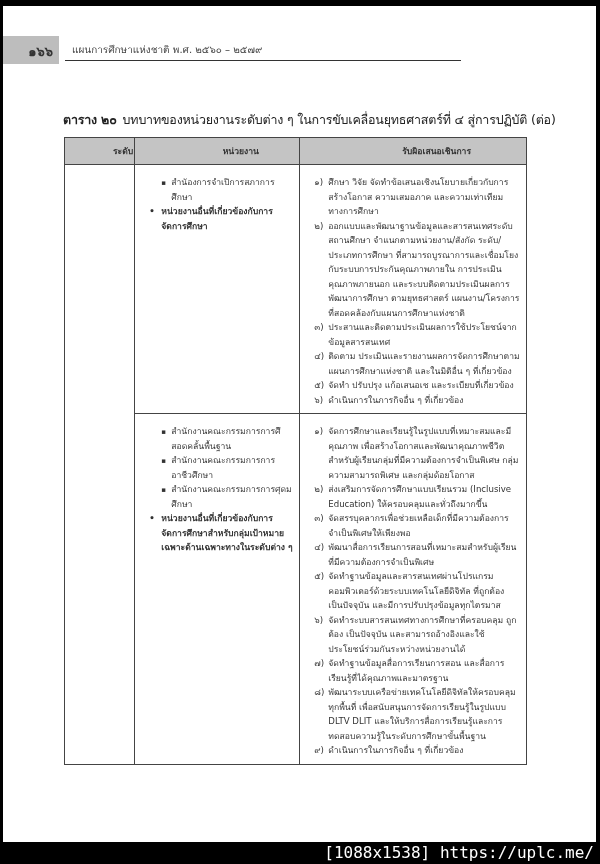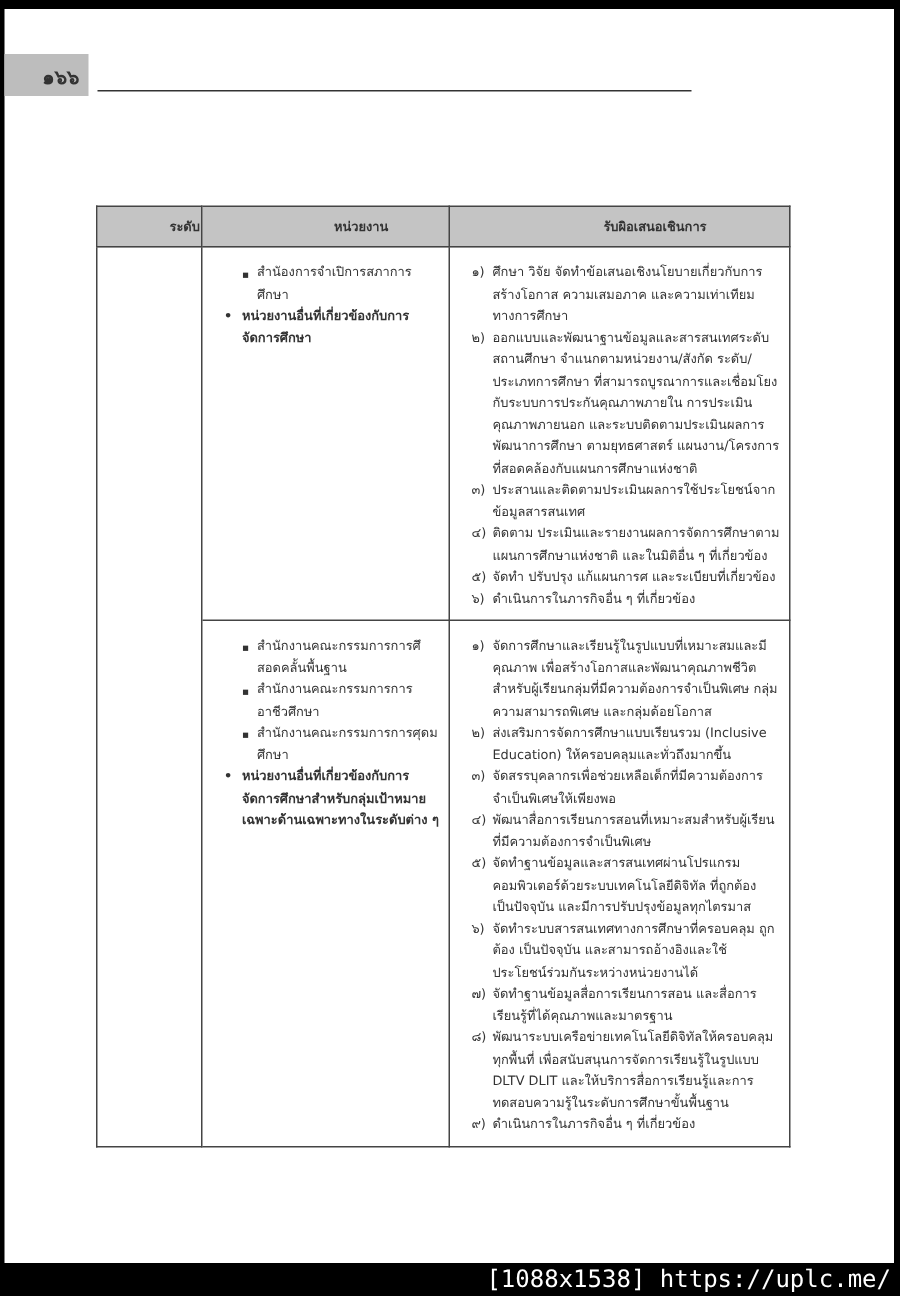--- a/index.html
+++ b/index.html
@@ -52,22 +52,26 @@
   .r-item { line-height:14.5px; position:relative; padding-left:14px; }
   .r-item .num { position:absolute; left:0; top:0; }
 </style>
 </head>
 <body>
 
 <div class="page">
   <div class="page-num-box">
     <span class="page-num">๑๖๖</span>
   </div>
+  <div class="running-head">แผนการศึกษาแห่งชาติ พ.ศ. ๒๕๖๐ – ๒๕๗๙</div>
   <div class="head-rule"></div>
 
+  <div class="caption">
+    <span class="lbl">ตาราง ๒๐</span><span>บทบาทของหน่วยงานระดับต่าง ๆ ในการขับเคลื่อนยุทธศาสตร์ที่ ๔ สู่การปฏิบัติ (ต่อ)</span>
+  </div>
 
   <table class="main">
     <thead>
       <tr>
         <th>ระดับ</th>
         <th>หน่วยงาน</th>
         <th>รับผิอเสนอเชินการ</th>
       </tr>
     </thead>
     <tbody id="tbody">
@@ -75,21 +79,21 @@
           <td class="level"></td>
           <td class="unit">
             <div class="u-item sub"><span class="blt">▪</span><span>สำนัองการจำเปิการสภาการศึกษา</span></div>
             <div class="u-item bold"><span class="blt">•</span><span>หน่วยงานอื่นที่เกี่ยวข้องกับการจัดการศึกษา</span></div>
           </td>
           <td class="resp">
             <div class="r-item"><span class="num">๑)</span><span>ศึกษา วิจัย จัดทำข้อเสนอเชิงนโยบายเกี่ยวกับการสร้างโอกาส ความเสมอภาค และความเท่าเทียมทางการศึกษา</span></div>
             <div class="r-item"><span class="num">๒)</span><span>ออกแบบและพัฒนาฐานข้อมูลและสารสนเทศระดับสถานศึกษา จำแนกตามหน่วยงาน/สังกัด ระดับ/ประเภทการศึกษา ที่สามารถบูรณาการและเชื่อมโยงกับระบบการประกันคุณภาพภายใน การประเมินคุณภาพภายนอก และระบบติดตามประเมินผลการพัฒนาการศึกษา ตามยุทธศาสตร์ แผนงาน/โครงการที่สอดคล้องกับแผนการศึกษาแห่งชาติ</span></div>
             <div class="r-item"><span class="num">๓)</span><span>ประสานและติดตามประเมินผลการใช้ประโยชน์จากข้อมูลสารสนเทศ</span></div>
             <div class="r-item"><span class="num">๔)</span><span>ติดตาม ประเมินและรายงานผลการจัดการศึกษาตามแผนการศึกษาแห่งชาติ และในมิติอื่น ๆ ที่เกี่ยวข้อง</span></div>
-            <div class="r-item"><span class="num">๕)</span><span>จัดทำ ปรับปรุง แก้แผนการศ และระเบียบที่เกี่ยวข้อง</span></div>
+            <div class="r-item"><span class="num">๕)</span><span>จัดทำ ปรับปรุง แก้อเสนอเช และระเบียบที่เกี่ยวข้อง</span></div>
             <div class="r-item"><span class="num">๖)</span><span>ดำเนินการในภารกิจอื่น ๆ ที่เกี่ยวข้อง</span></div>
           </td>
         </tr>
         <tr class="row last">
           <td class="level" style="border-bottom: 1.5px solid rgb(68, 68, 68);"></td>
           <td class="unit">
             <div class="u-item sub"><span class="blt">▪</span><span>สำนักงานคณะกรรมการการศึสอดคลั้นพื้นฐาน</span></div>
             <div class="u-item sub"><span class="blt">▪</span><span>สำนักงานคณะกรรมการการอาชีวศึกษา</span></div>
             <div class="u-item sub"><span class="blt">▪</span><span>สำนักงานคณะกรรมการการศุดมศึกษา</span></div>
             <div class="u-item bold"><span class="blt">•</span><span>หน่วยงานอื่นที่เกี่ยวข้องกับการจัดการศึกษาสำหรับกลุ่มเป้าหมายเฉพาะด้านเฉพาะทางในระดับต่าง ๆ</span></div>

